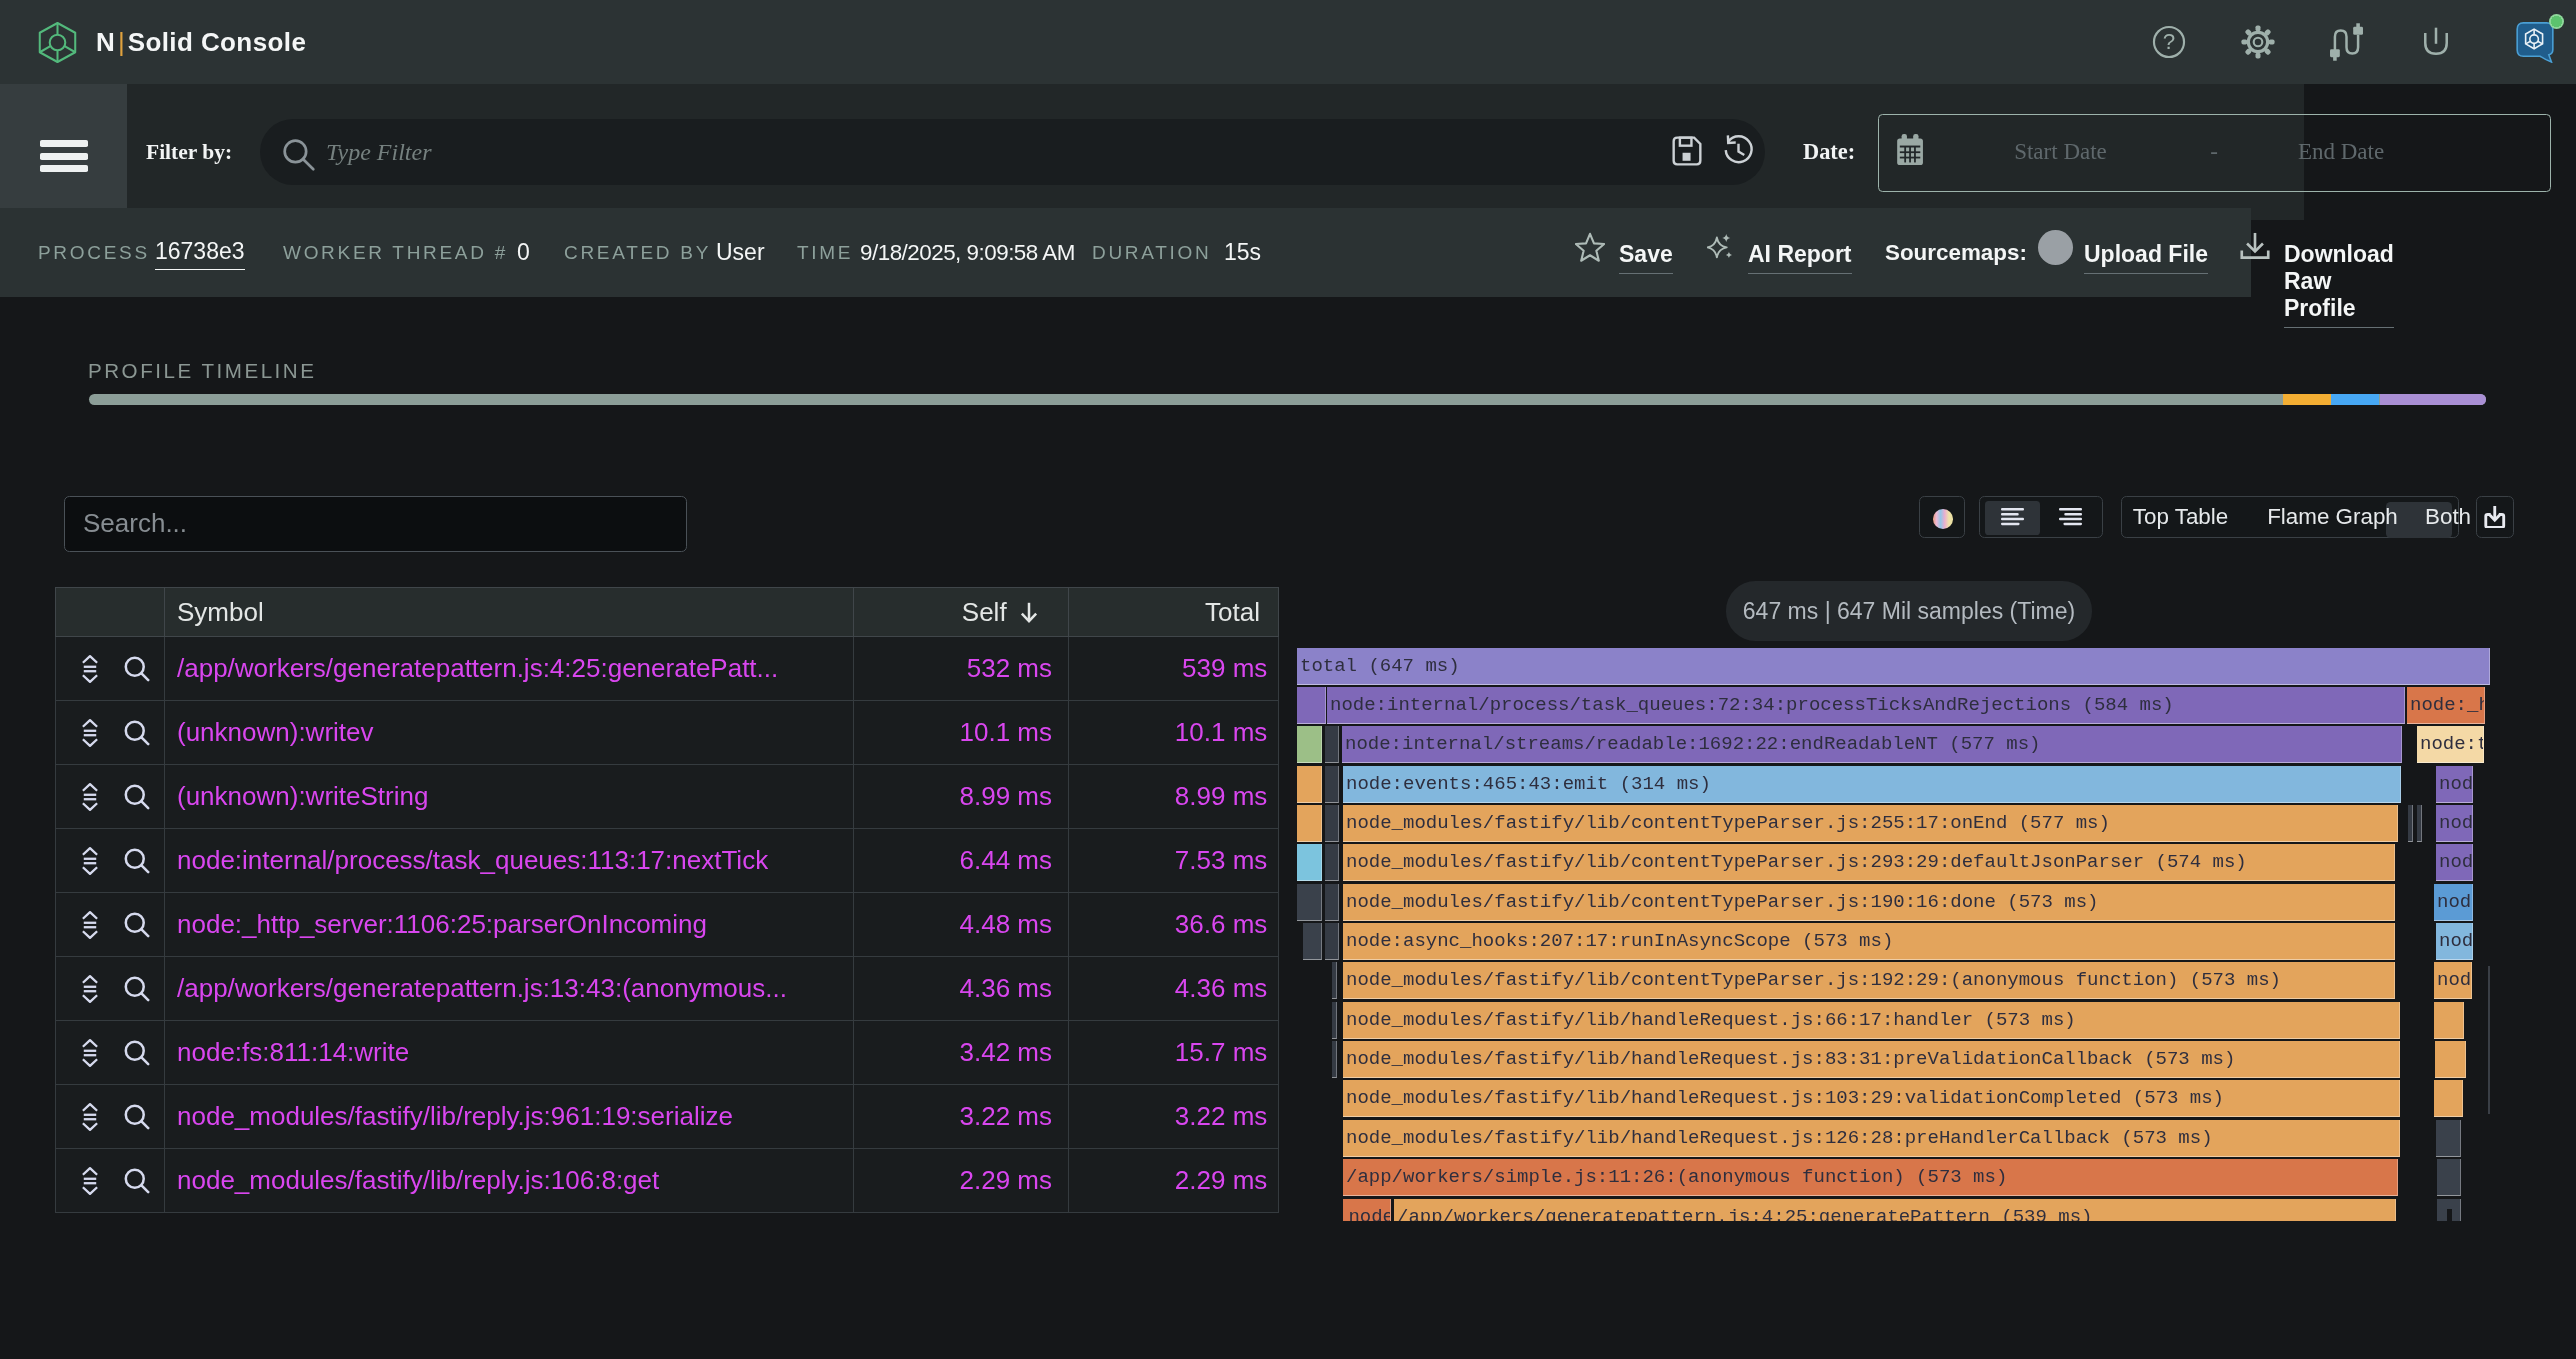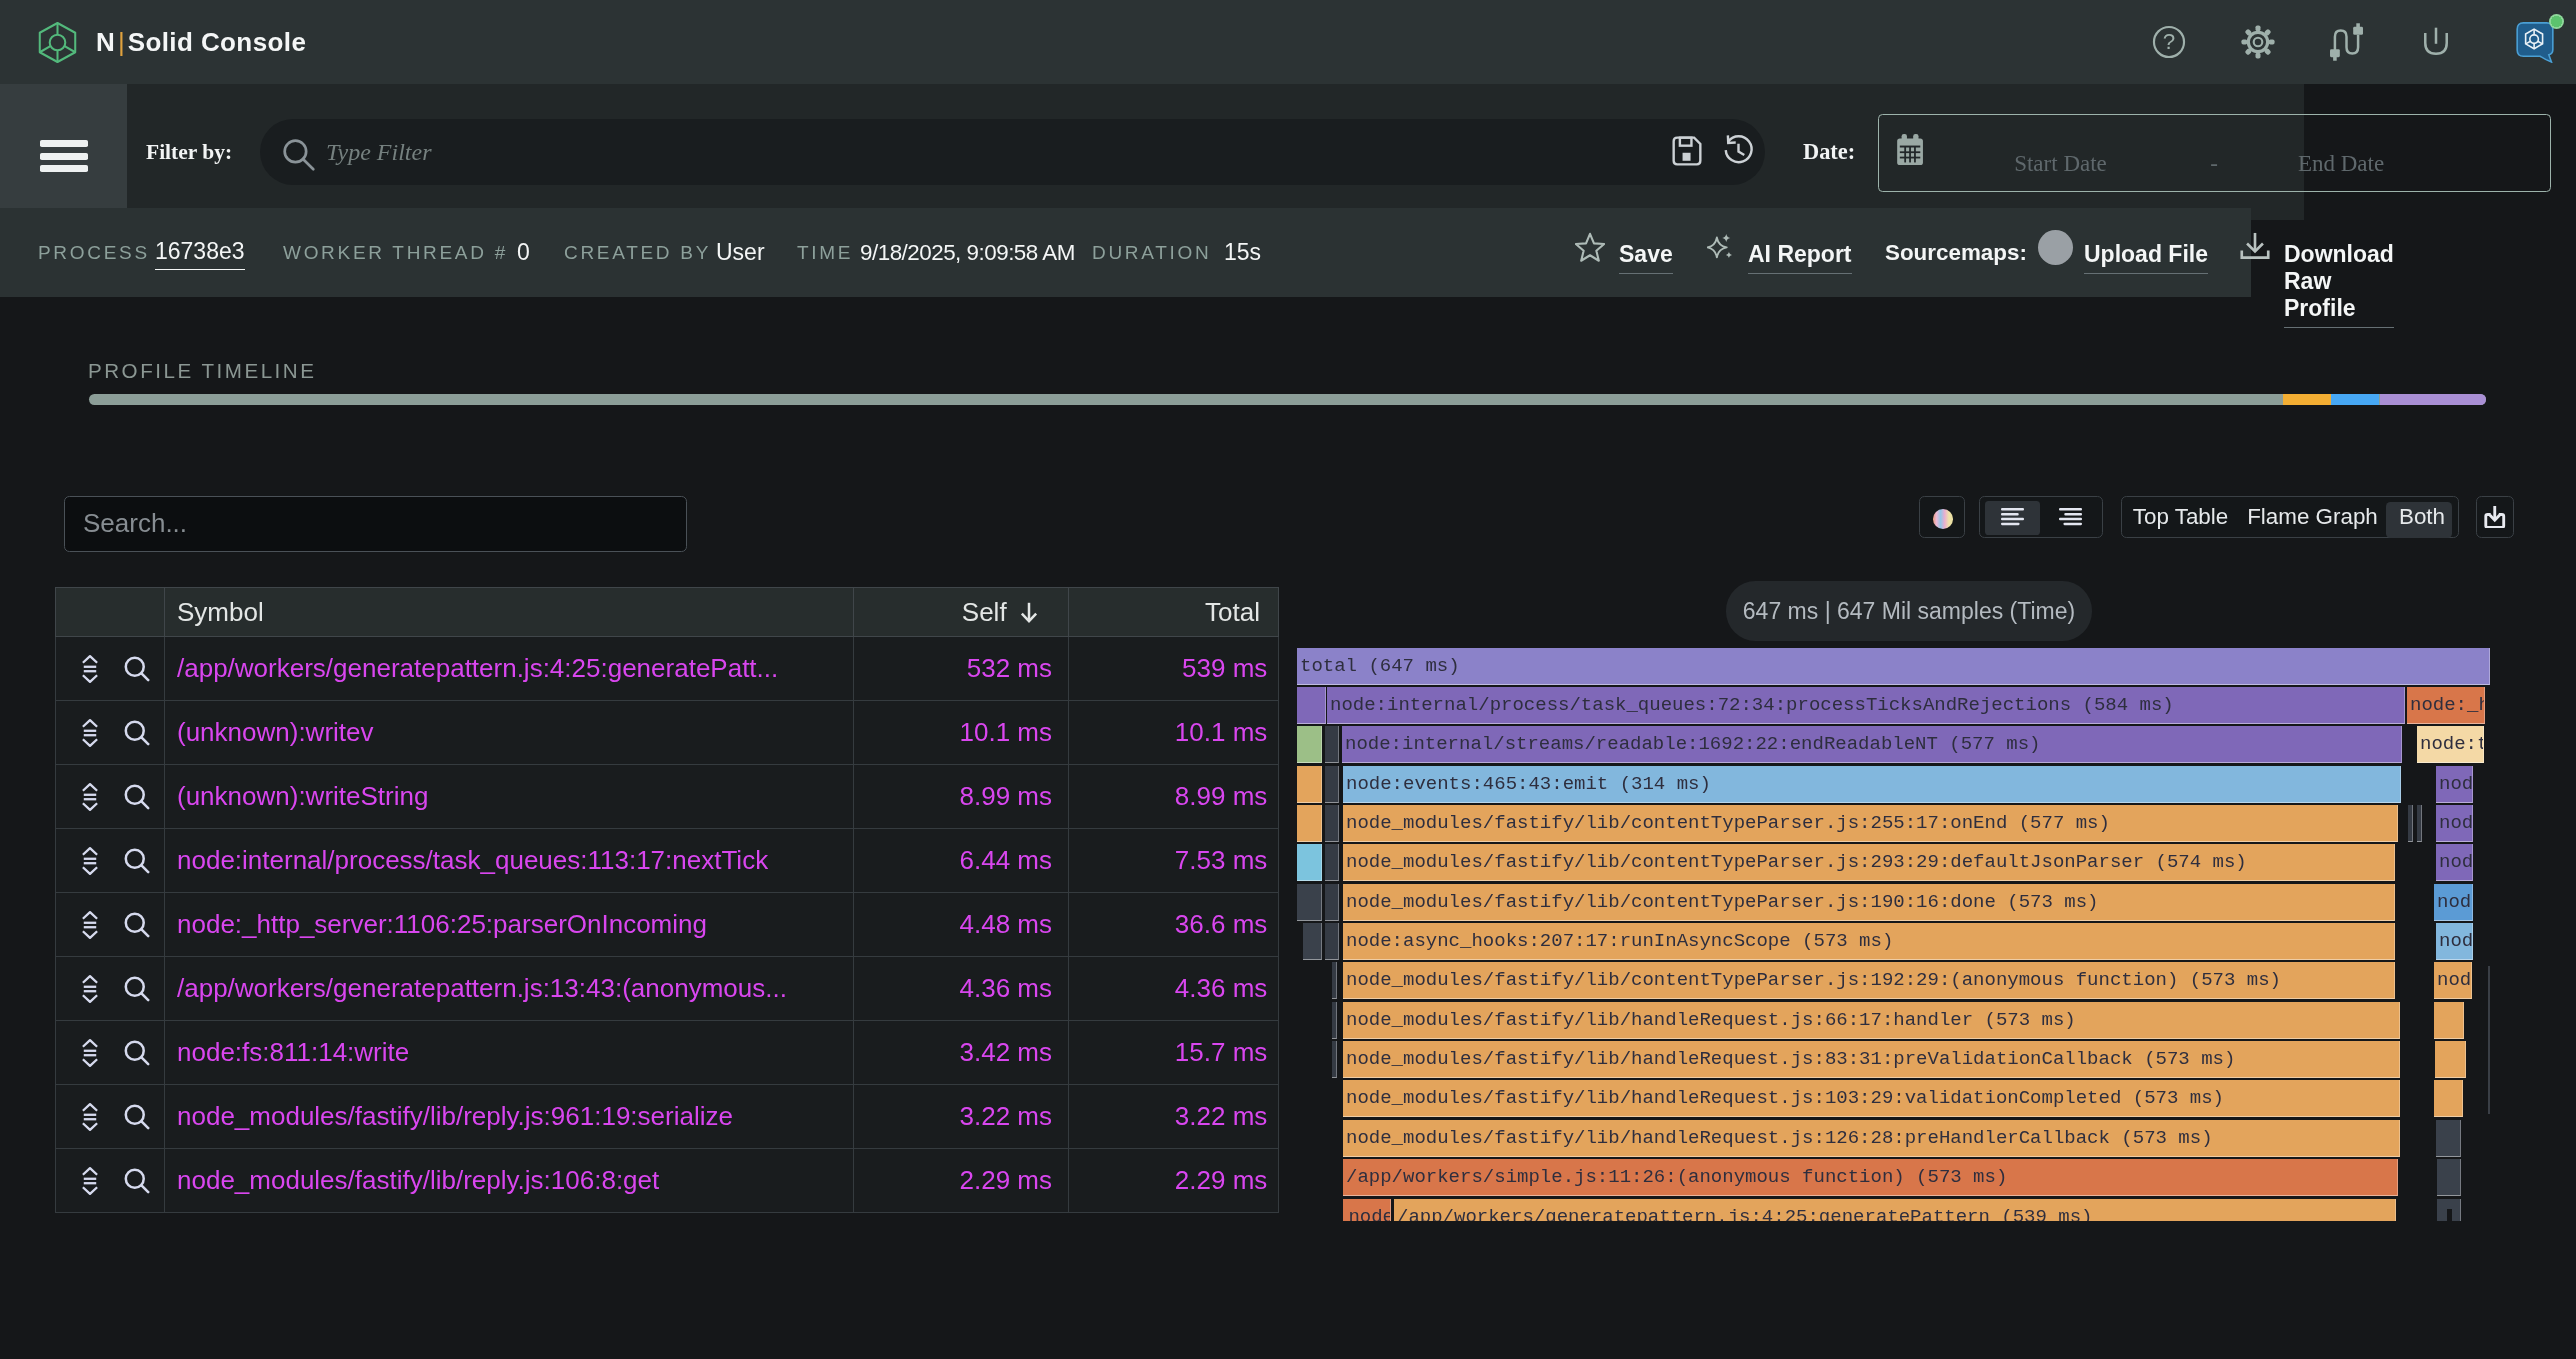--- a/index.html
+++ b/index.html
@@ -1,36 +1,36 @@
 <!DOCTYPE html>
 <html style="font-size:14.3px"><head>
 <meta charset="utf-8">
 <style>
 * { margin:0; padding:0; box-sizing:border-box; }
 html,body { width:2576px; height:1360px; overflow:hidden; background:#151719;
   font-family:"Liberation Sans", sans-serif; }
-.abs { position:absolute; }
+.abs { position:absolute;gap:20px; }
 body { position:relative; }
 
 
 .topbar { position:absolute; left:0; top:0; width:2576px; height:84px; background:#2c3334; }
 .brand { position:absolute; left:96px; top:27px; font-size:26px; font-weight:700; color:#f4f6f6; letter-spacing:0.4px; }
 .brand .pipe { color:#e0a23e; font-weight:400; padding:0 2.7px; }
 .topicon { position:absolute; top:0; height:84px; display:flex; align-items:center; justify-content:center; }
 
 
 .filterbar { position:absolute; left:0; top:84px; width:2304px; height:136px; background:#222728;font-family:Liberation Serif, serif; }
 .hamsq { position:absolute; left:0; top:0; width:127px; height:136px; background:#363d3f; }
 .hamsq i { position:absolute; left:40px; width:48px; height:7.2px; background:#eef1f1; border-radius:1.8px; }
 .fblabel { position:absolute; left:146px; top:0; height:136px; line-height:136px; color:#f2f4f4; font-size:21.5px; font-weight:700; }
 .pill { position:absolute; left:260px; top:35px; width:1505px; height:66px; border-radius:33px; background:#191d1f; }
 .pill .ph { position:absolute; left:66px; top:0; height:66px; line-height:66px; color:#75807f; font-size:24px; font-style:italic; }
 .datelabel { position:absolute; left:1803px; top:0; height:136px; line-height:136px; color:#f2f4f4; font-size:22.4px; font-weight:700; }
 .datebox { position:absolute; left:1878px; top:29.5px; width:673px; height:78px; border:1.8px solid #9db3ab; border-radius:4.5px; }
-.datebox .dtxt { position:absolute; top:12px; height:73px; line-height:73px; color:#5f686c; font-size:23px; }
+.datebox .dtxt { position:absolute; top:0; height:73px; line-height:73px; color:#5f686c; font-size:23px; }
 
 
 .procrow { position:absolute; left:0; top:208px; width:2251px; height:89px; background:#2b3233;padding-left:32px; }
 .plabel { position:absolute; top:0; height:89px; line-height:89px; color:#8da09b; font-size:19px; letter-spacing:2.7px; font-weight:400; }
 .pval { position:absolute; top:0; height:89px; line-height:89px; color:#f4f6f6; font-size:23px; font-weight:400; }
 .undl { top:30px; height:auto; line-height:normal; border-bottom:1.8px solid #f4f6f6; padding-bottom:3.6px; }
 .actlink { position:absolute; top:33px; color:#f4f6f6; font-size:23px; font-weight:700; border-bottom:1.8px solid #667074; padding-bottom:4.5px; }
 
 
 .ptl { position:absolute; left:88px; top:359px; color:#8b9793; font-size:20.6px; letter-spacing:2.5px; }

